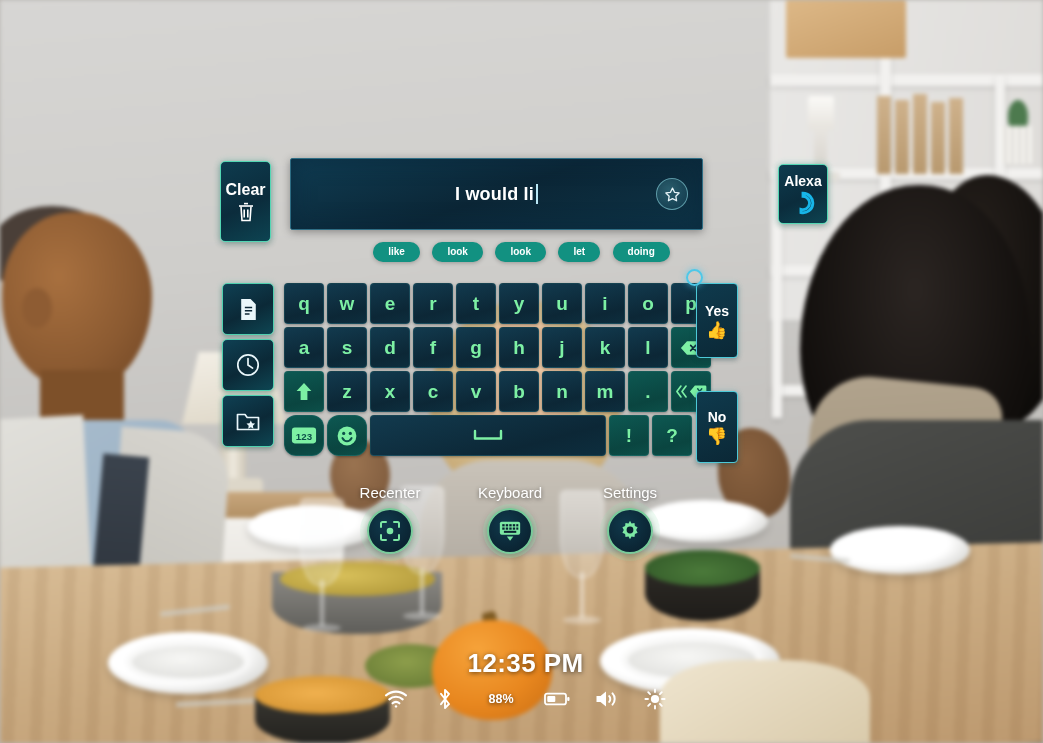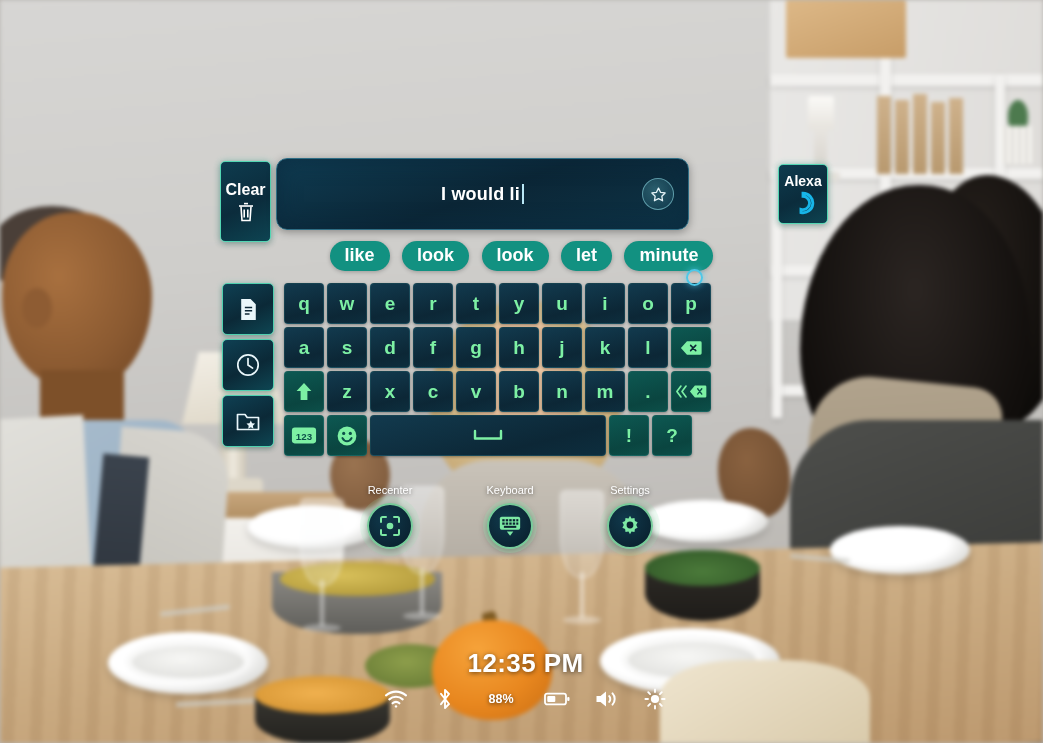--- a/index.html
+++ b/index.html
@@ -280,25 +280,25 @@
     box-shadow: 0 0 7px rgba(60,220,190,.30), 0 2px 6px rgba(0,0,0,.3);
     color:#ffffff; display:flex; flex-direction:column;
     align-items:center; justify-content:center; gap:2px;
     font-size:16px; font-weight:700;
   }
   #clear-tile { left:0px; top:3px; width:51px; height:81px; }
   #speak-tile { left:490px; top:3px; width:58px; height:66px; }
   #alexa-tile { left:558px; top:6px; width:50px; height:60px; font-size:14px; }
 
   .textfield {
-    position:absolute; left:56px; top:0px; width:413px; height:72px;
+    position:absolute; left:70px; top:0px; width:413px; height:72px;
     background: linear-gradient(160deg,#0f3c52 0%,#0b2636 50%,#0d3346 100%);
     border:1.4px solid #2e6d84;
     box-shadow: inset 0 0 22px rgba(10,40,60,.7), 0 2px 8px rgba(0,0,0,.35);
-    border-radius:11px;
+    border-radius:2px;
     display:flex; align-items:center; justify-content:center;
     position:absolute;
   }
   .tf-text {
     color:#ffffff; font-size:18px; font-weight:700; letter-spacing:.2px;
   }
   .caret {
     display:inline-block; width:2px; height:20px; background:#b9e7f5;
     vertical-align:-3px; margin-left:2px;
   }
@@ -308,21 +308,21 @@
     background: radial-gradient(circle at 40% 35%, rgba(120,220,230,.28), rgba(60,150,170,.10));
     border:1.3px solid rgba(150,225,235,.55);
     display:flex; align-items:center; justify-content:center;
   }
 
   
   .suggest { position:absolute; left:0; top:241px; width:1043px; text-align:center; }
   .chip {
     display:inline-block; margin:0 4px; padding:4px 15px 5px;
     background:#129181; color:#ffffff; border-radius:16px;
-    font-size:18px; font-weight:700;
+    font-size:10px; font-weight:700;
     box-shadow:0 1px 4px rgba(0,0,0,.26);
   }
 
   
   .rail { position:absolute; left:222px; top:283px; width:52px; }
   .rail-btn {
     width:52px; height:52px; margin-bottom:4px; border-radius:5px;
     background: linear-gradient(155deg,#0f4053 0%,#0b2937 55%,#0e4653 100%);
     border:1.5px solid #4fd0af;
     box-shadow: 0 0 6px rgba(60,220,190,.26), 0 2px 5px rgba(0,0,0,.3);
@@ -337,21 +337,21 @@
     background: linear-gradient(165deg,#123a4e 0%,#0c2736 70%,#0d2e3e 100%);
     color:#7df0a4; font-size:19px; font-weight:700;
     display:flex; align-items:center; justify-content:center;
     box-shadow: 0 1px 3px rgba(0,0,0,.35);
     border:1px solid rgba(70,170,180,.18);
   }
   .key.fn {
     background: linear-gradient(165deg,#0d5852 0%,#0a4540 70%,#0c4f49 100%);
   }
   .key.space { width:236px; }
-  .key.emoji, .key.num { font-size:15px; }
+  .key.emoji, .key.num { font-size:15px;border-radius:12px; }
 
   
   .yn { position:absolute; left:696px; top:283px; width:42px; }
   .yn-btn {
     width:42px; border-radius:4px;
     background: linear-gradient(160deg,#0f3a4d,#0b2836);
     border:1.4px solid #4dc9d8;
     color:#ffffff; font-size:14px; font-weight:700;
     display:flex; flex-direction:column; align-items:center; justify-content:center;
     gap:3px; box-shadow:0 0 6px rgba(60,200,215,.22), 0 2px 5px rgba(0,0,0,.28);
@@ -364,21 +364,21 @@
   #gaze {
     position:absolute; left:686px; top:269px; width:17px; height:17px;
     border-radius:50%; border:2.6px solid #4ec8e8;
     box-shadow:0 0 7px rgba(80,200,235,.7);
   }
 
   
   .dock { position:absolute; left:330px; top:484px; width:360px; height:92px; }
   .dock-item {
     position:absolute; width:120px; text-align:center;
-    color:#ffffff; font-size:11px; font-weight:400;
+    color:#ffffff; font-size:15px; font-weight:400;
     text-shadow:0 1px 4px rgba(0,0,0,.55);
   }
   #dock-recenter { left:0; }
   #dock-keyboard { left:120px; }
   #dock-settings { left:240px; }
   .dock-circle {
     margin:7px auto 0; width:46px; height:46px; border-radius:50%;
     background: radial-gradient(circle at 40% 35%, #10394c, #0a2230 80%);
     border:2px solid rgba(138,232,170,.85);
     display:flex; align-items:center; justify-content:center;
@@ -539,21 +539,21 @@
         </span>
       </div>
 
     </div>
 
     <div class="suggest">
       <span class="chip">like</span>
       <span class="chip">look</span>
       <span class="chip">look</span>
       <span class="chip">let</span>
-      <span class="chip">minute</span>
+      <span class="chip">doing</span>
     </div>
 
     <div class="rail">
       <div class="rail-btn">
         <span>
           <svg width="23" height="25" viewBox="0 0 22 24" fill="none" stroke="#eaf7fb" stroke-width="1.7" stroke-linejoin="round">
             <path d="M4 2h9l5 5v15H4z" fill="#eaf7fb" stroke="none"></path>
             <path d="M7.5 10h7M7.5 13.2h7M7.5 16.4h4.5" stroke="#0c2736" stroke-width="1.5"></path>
           </svg>
         </span>
@@ -664,20 +664,30 @@
               <path d="M2 2v7.5h26V2" fill="none" stroke="#7df0a4" stroke-width="2.4" stroke-linecap="round" stroke-linejoin="round"></path>
             </svg>
           </span>
         </div>
         <div class="key fn">!</div>
         <div class="key fn">?</div>
       </div>
 
     </div>
 
+    <div class="yn">
+      <div class="yn-btn" id="yes-btn">
+        <span>Yes</span>
+        <span class="yn-emoji">👍</span>
+      </div>
+      <div class="yn-btn" id="no-btn">
+        <span>No</span>
+        <span class="yn-emoji">👎</span>
+      </div>
+    </div>
 
     <div id="gaze"></div>
 
     <div class="dock">
 
       <div class="dock-item" id="dock-recenter">
         <div>Recenter</div>
         <div class="dock-circle">
           <span>
             <svg width="24" height="24" viewBox="0 0 24 24" fill="none" stroke="#7de8a4" stroke-width="2" stroke-linecap="round">

